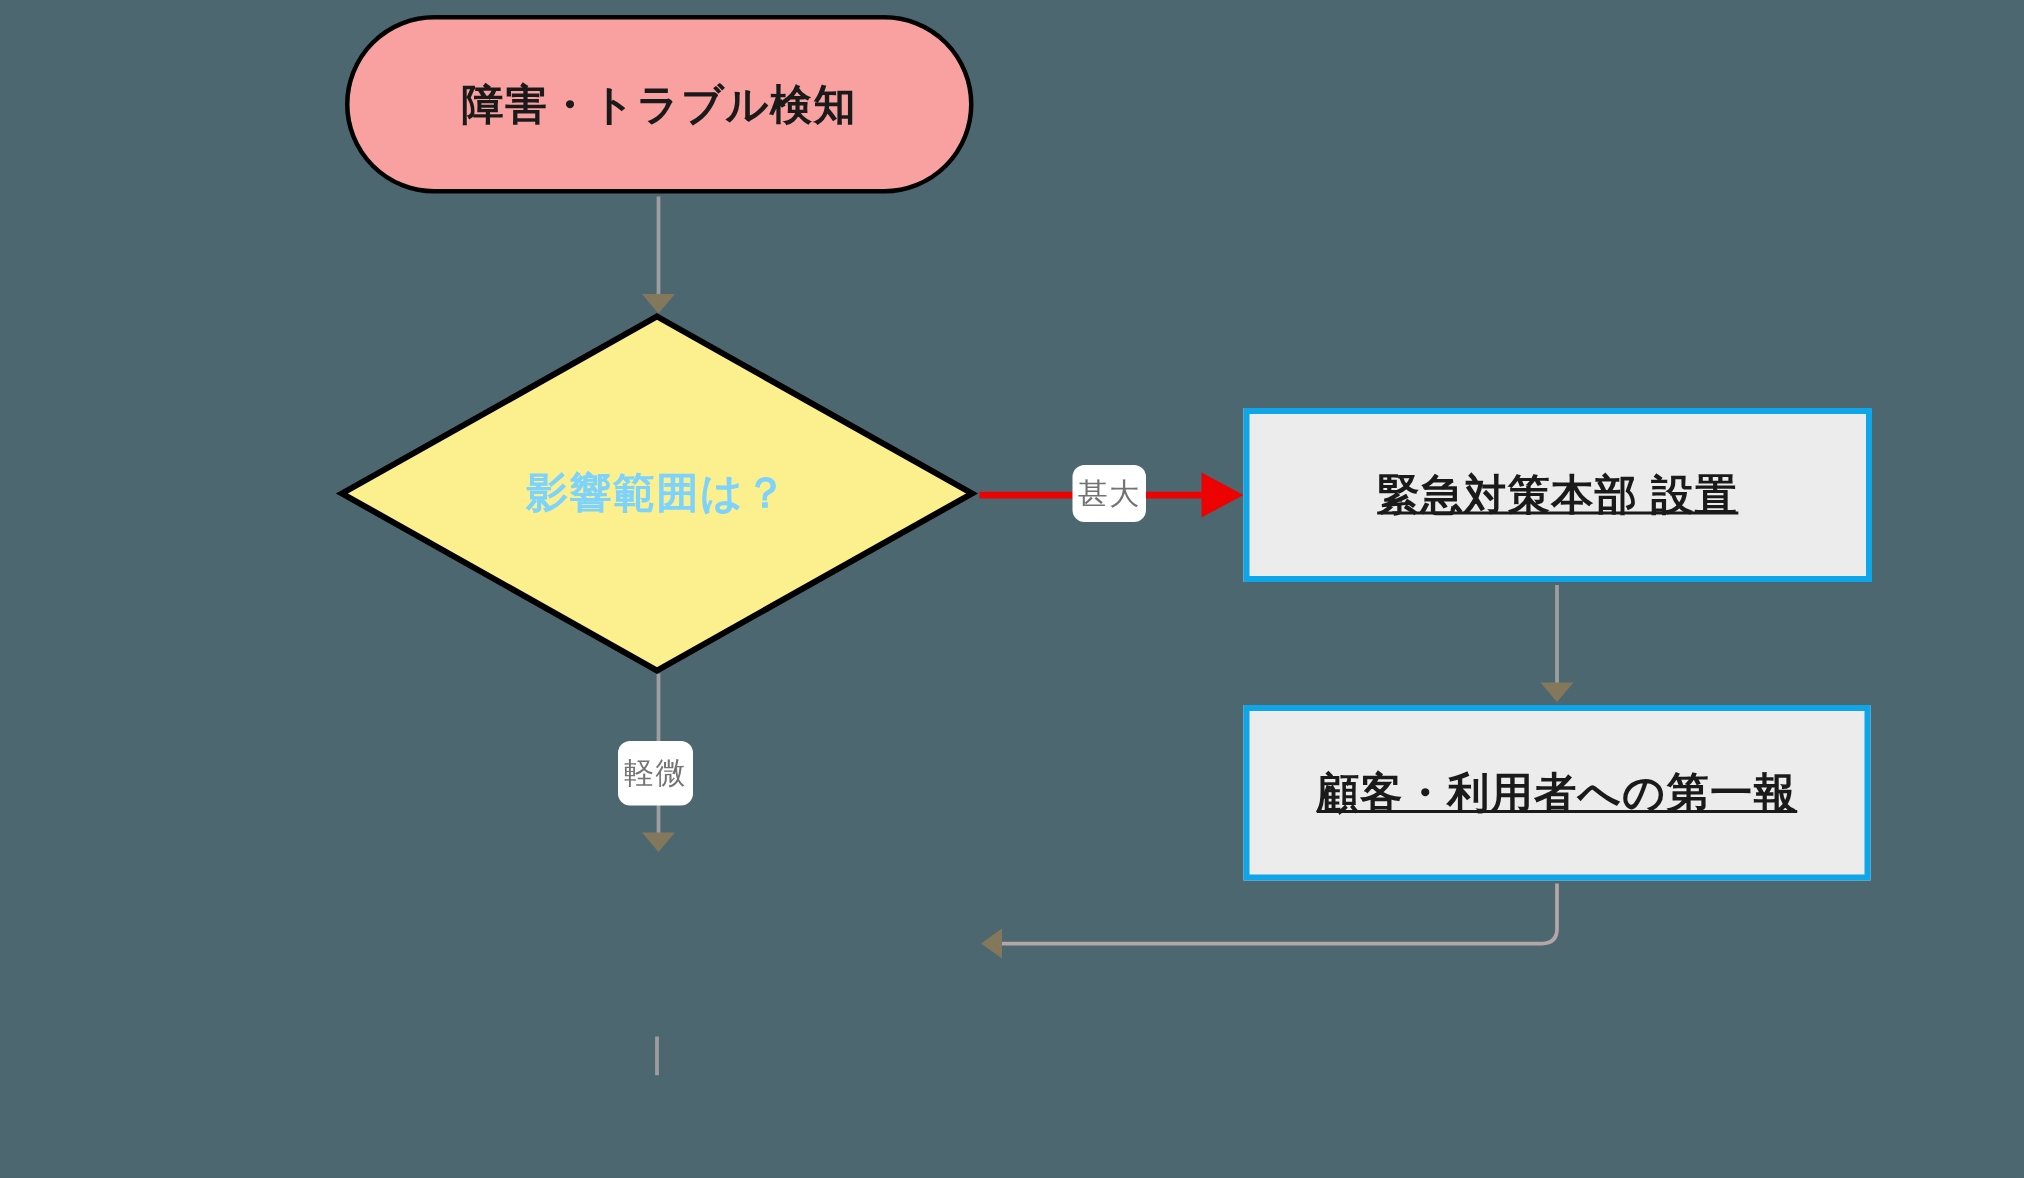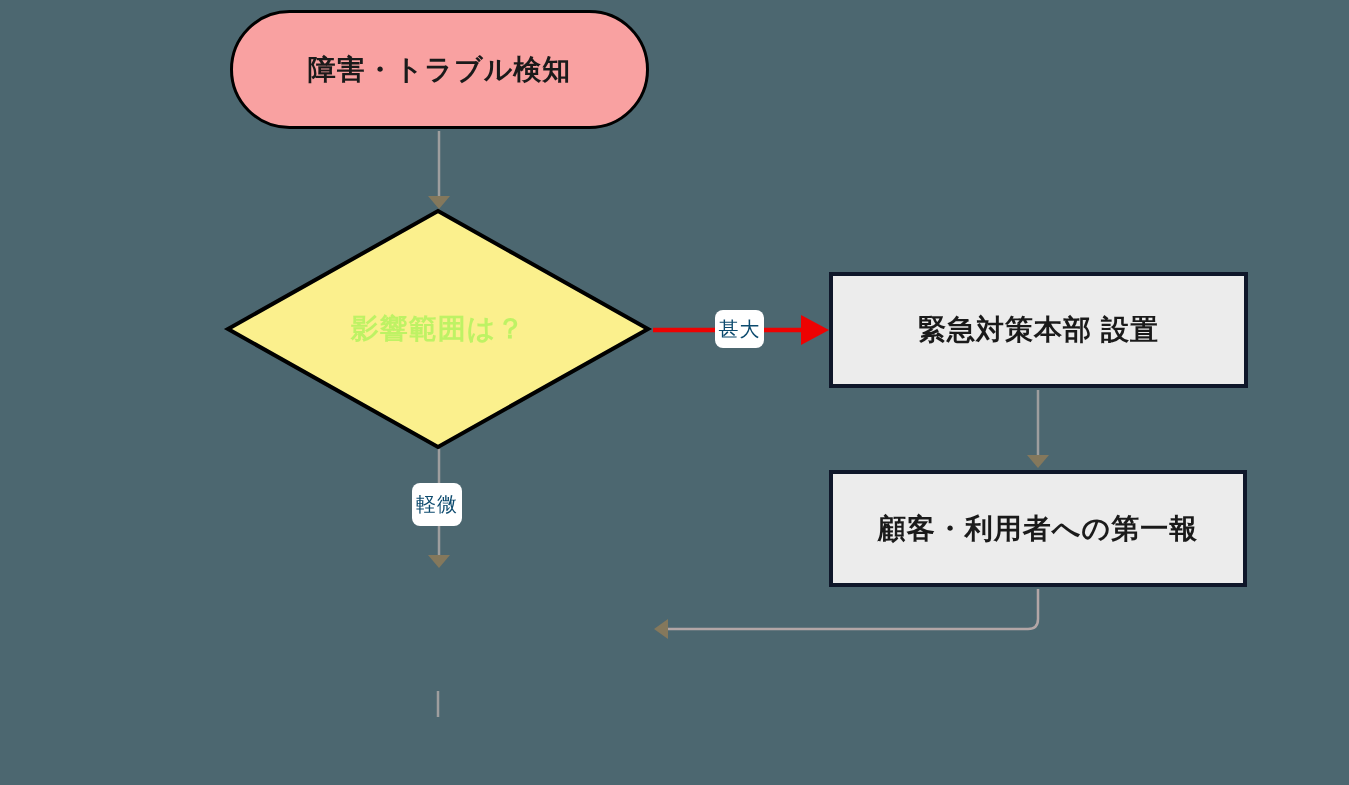--- a/index.html
+++ b/index.html
@@ -35,52 +35,53 @@
   }
   .node.stadium {
     left: 230px; top: 10px;
     width: 419px; height: 119px;
     background: #f9a1a1;
     border: 3px solid #000;
     border-radius: 60px;
   }
   .node.rect {
     background: #ececec;
-    border: 4px solid #0f172a;
+    border: 4px solid #0ea5e9;
+    text-decoration: underline;
   }
   .node.rect.hq        { left: 829px; top: 272px; width: 419px; height: 116px; }
   .node.rect.report    { left: 829px; top: 470px; width: 418px; height: 117px; align-items: center; }
   .node.rect.triage    { left: 232px; top: 571px; width: 420px; height: 118px; }
   .diamond-label {
     position: absolute;
     left: 288px; top: 299px;
     width: 300px; height: 60px;
     display: flex;
     align-items: center;
     justify-content: center;
-    color: #bef264;
+    color: #7dd3fc;
     font-weight: bold;
     font-size: 28px;
     letter-spacing: 1px;
   }
   .edge-label {
     position: absolute;
     box-sizing: border-box;
     display: flex;
     align-items: center;
     justify-content: center;
     background: #ffffff;
     border-radius: 8px;
-    color: #0c4a6e;
+    color: #737373;
     font-size: 20px;
     font-weight: normal;
     letter-spacing: 1px;
   }
   .edge-label.severe { left: 715px; top: 310px; width: 49px; height: 38px; }
-  .edge-label.minor  { left: 412px; top: 483px; width: 50px; height: 43px; }
+  .edge-label.minor  { left: 412px; top: 494px; width: 50px; height: 43px; }
 </style>
 </head>
 <body>
 
 <div class="stage">
 
   <svg class="edge-layer" viewBox="0 0 1349 785">
 
     <line x1="439" y1="131" x2="439" y2="197" stroke="#9e9e9e" stroke-width="2.5"></line>
     <polygon points="439,209 428,196 450,196" fill="#84785c"></polygon>

